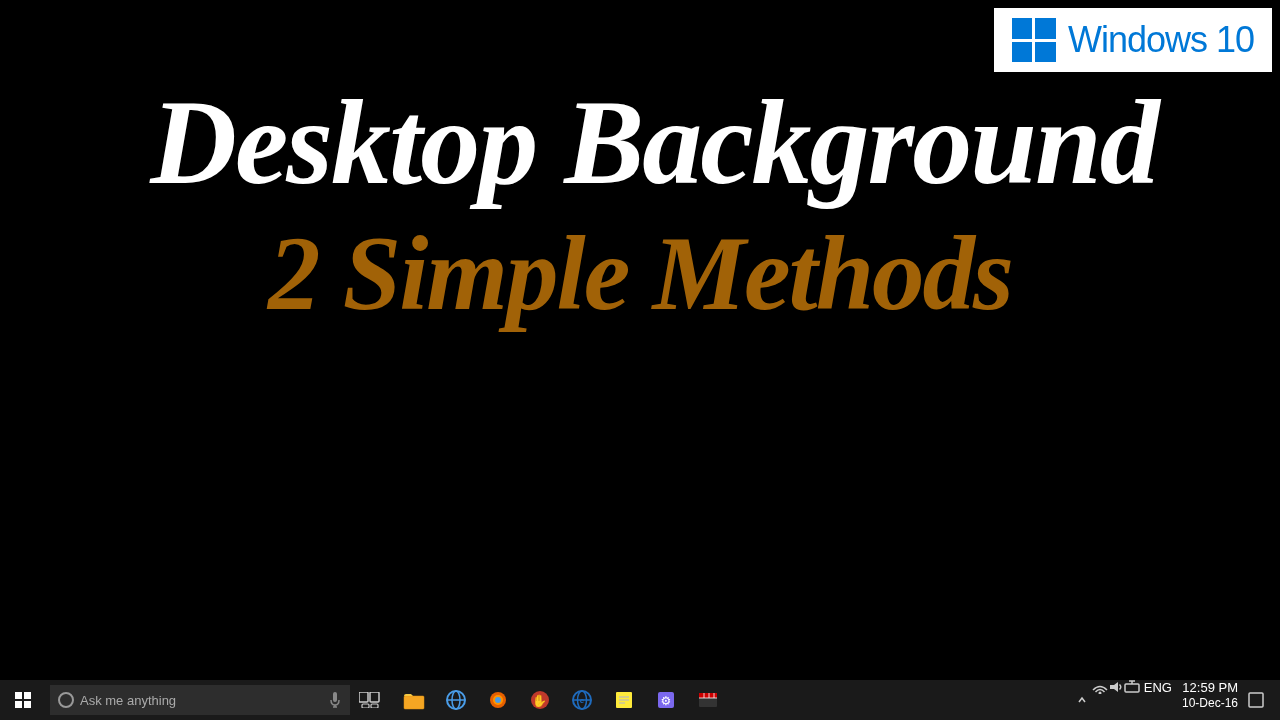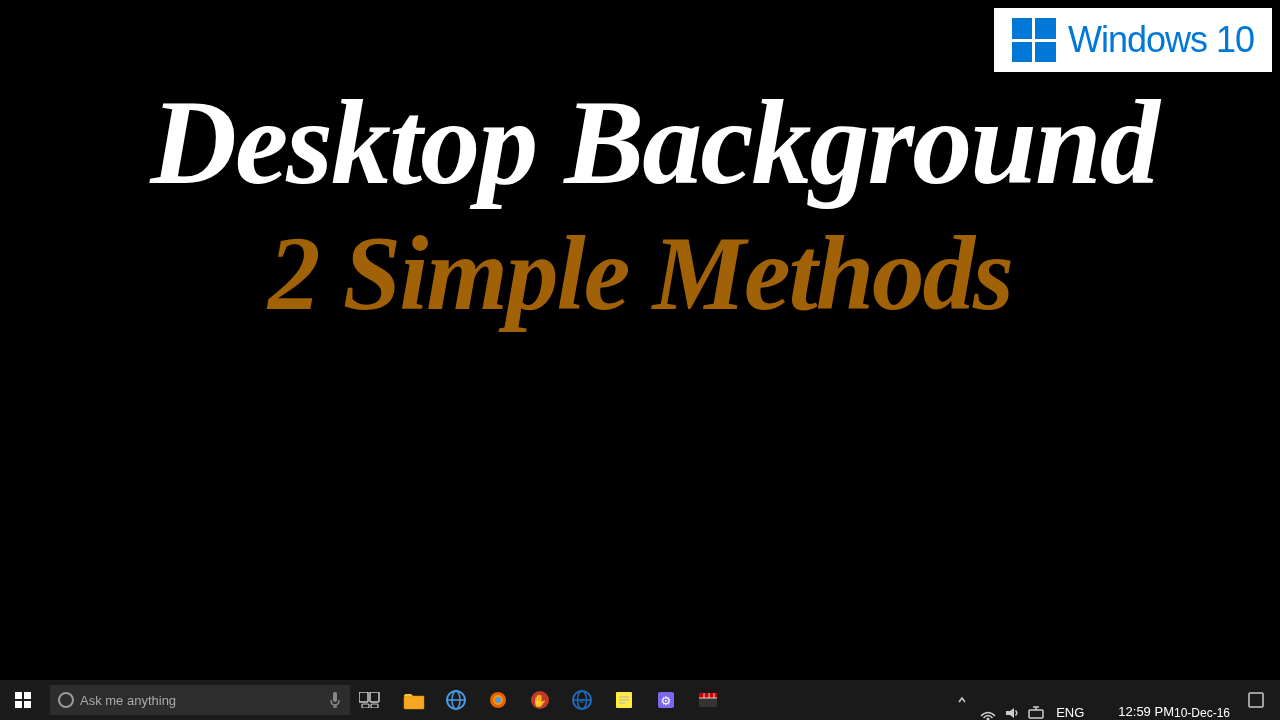--- a/index.html
+++ b/index.html
@@ -187,38 +187,38 @@
       align-items: center;
       justify-content: center;
       cursor: pointer;
       flex-shrink: 0;
       font-size: 18px;
     }
 
     
     #system-tray {
       display: flex;
-      align-items: flex-end;
-      gap: 8px;
+      align-items: flex-start;
+      gap: 0;
       margin-left: auto;
       padding-right: 6px;
       flex-shrink: 0;
     }
 
     .tray-icon {
       font-size: 13px;
       color: #ccc;
       cursor: pointer;
     }
 
     #clock-area {
       display: flex;
-      flex-direction: row;
+      flex-direction: column;
       align-items: flex-end;
-      margin-left: 22px;
+      margin-left: 6px;
       cursor: pointer;
     }
 
     #clock-time {
       font-size: 13px;
       color: #fff;
       line-height: 1.2;
     }
 
     #clock-date {

